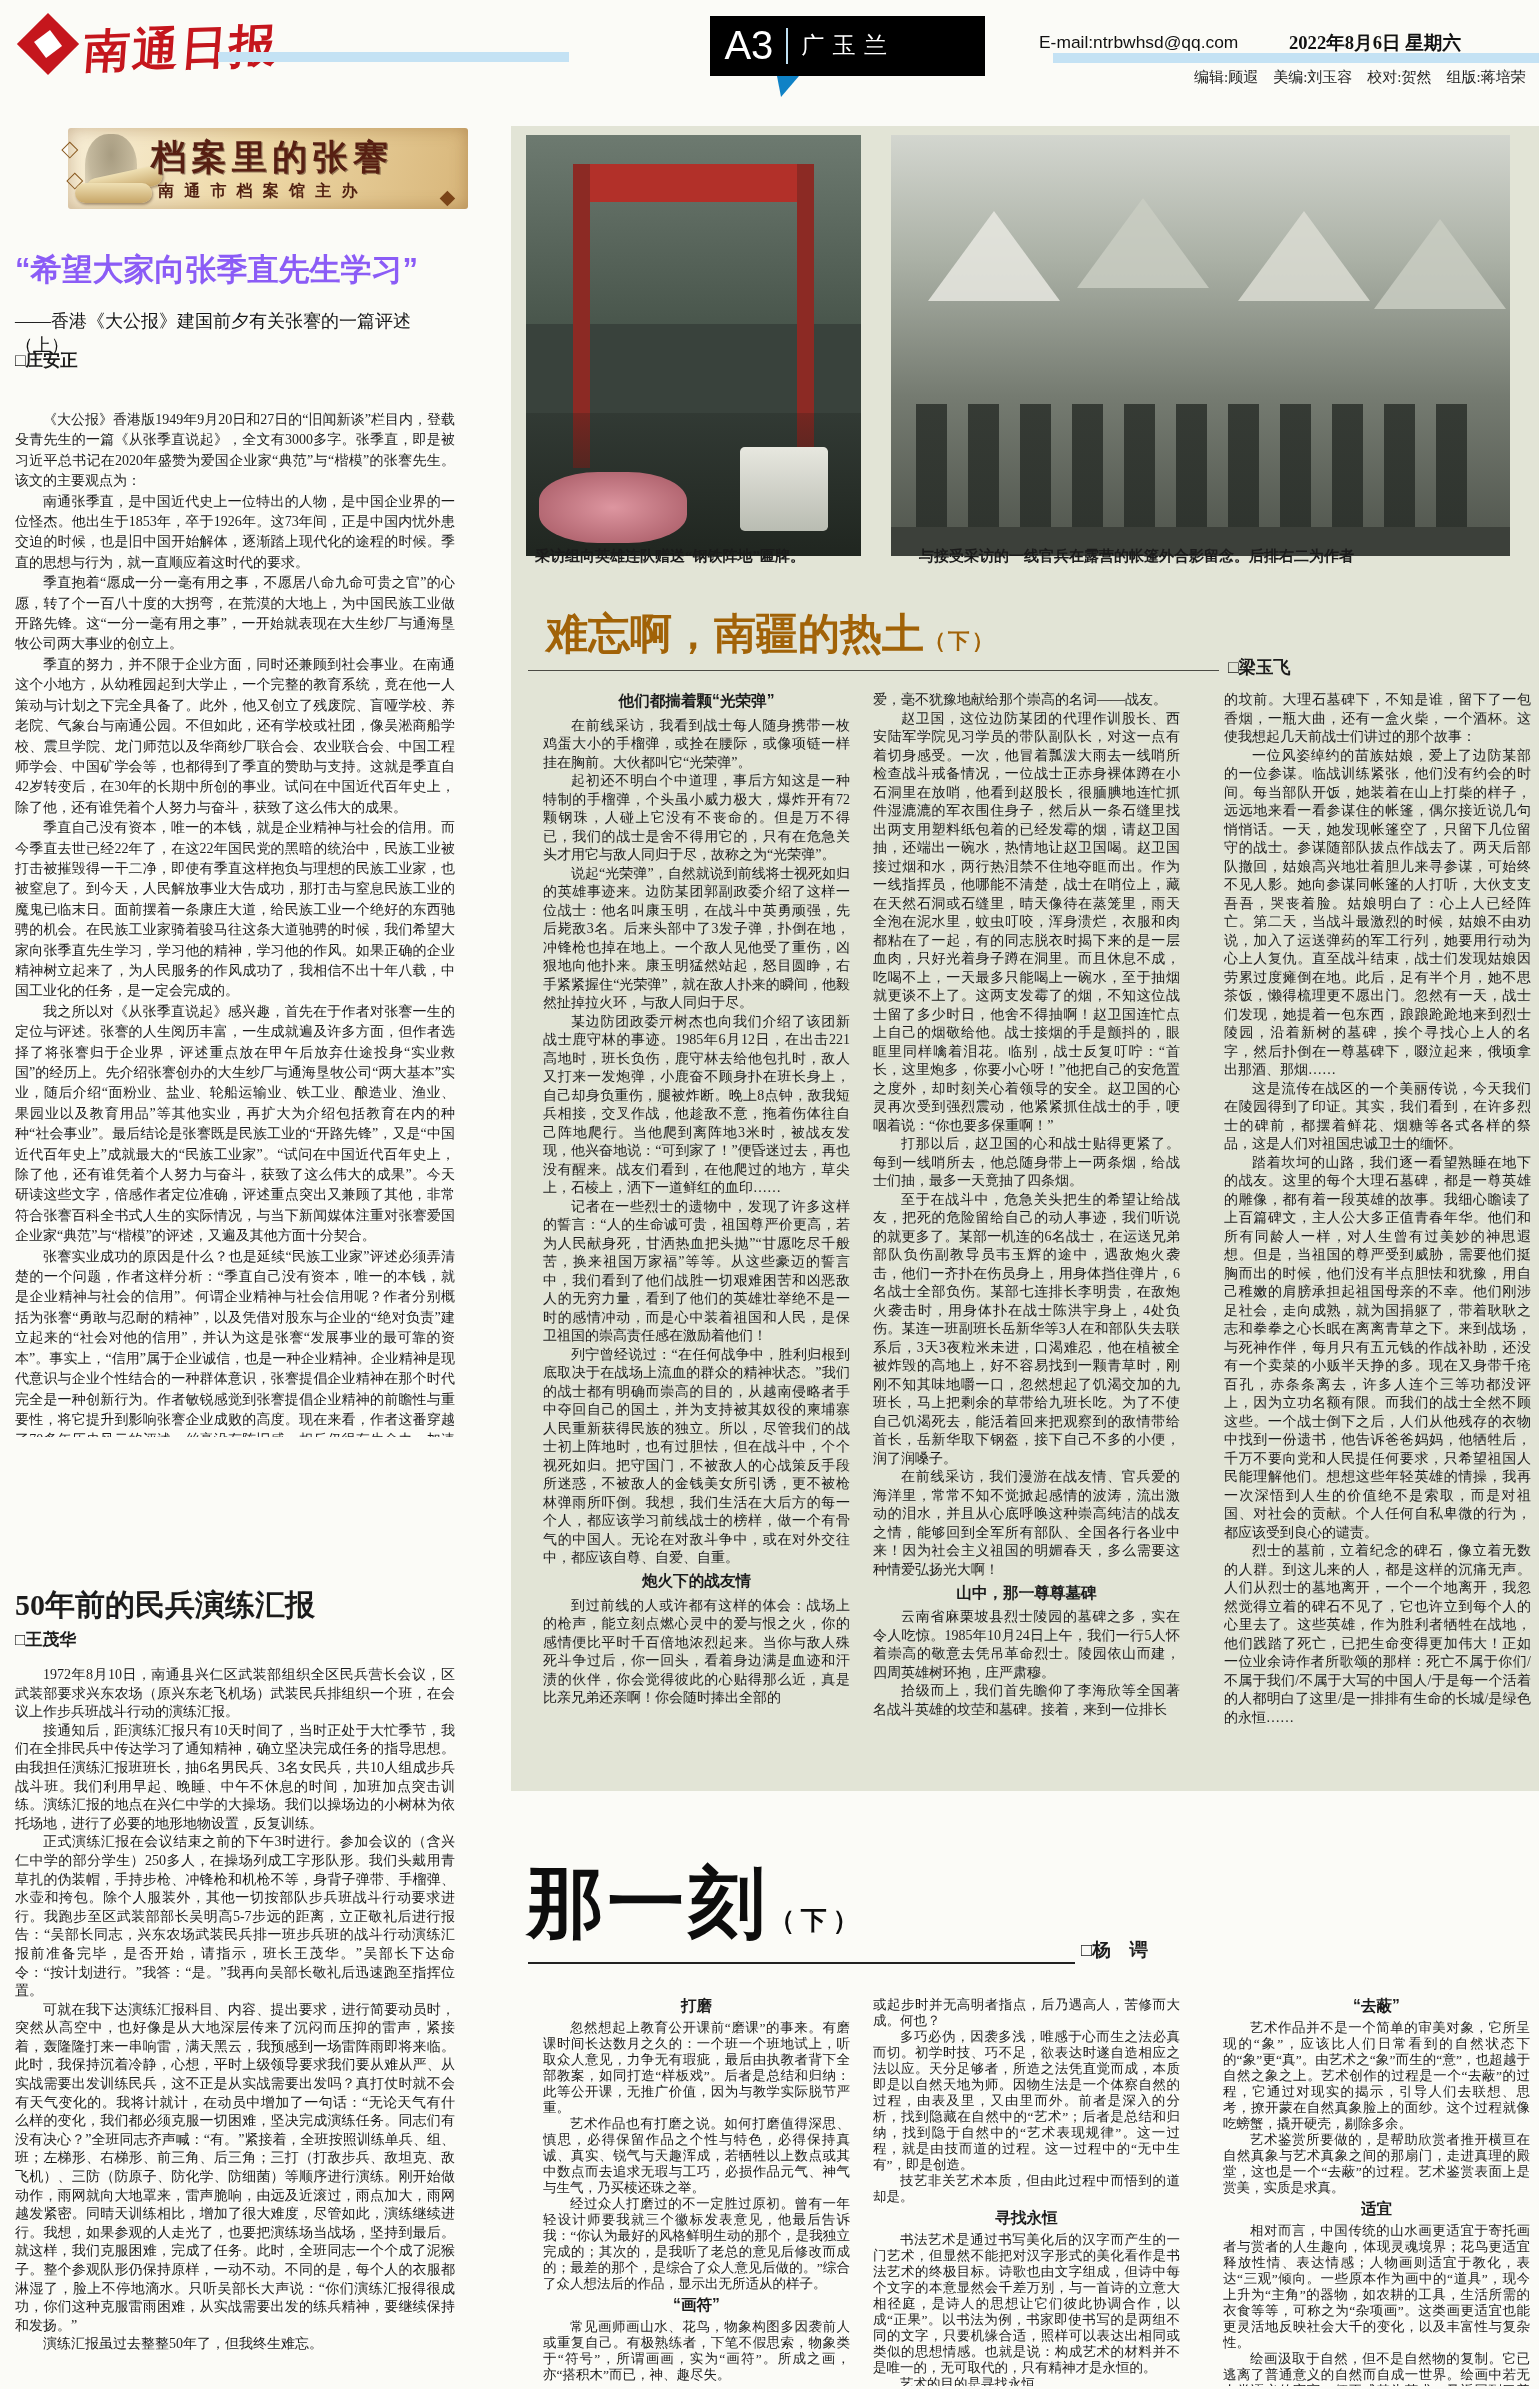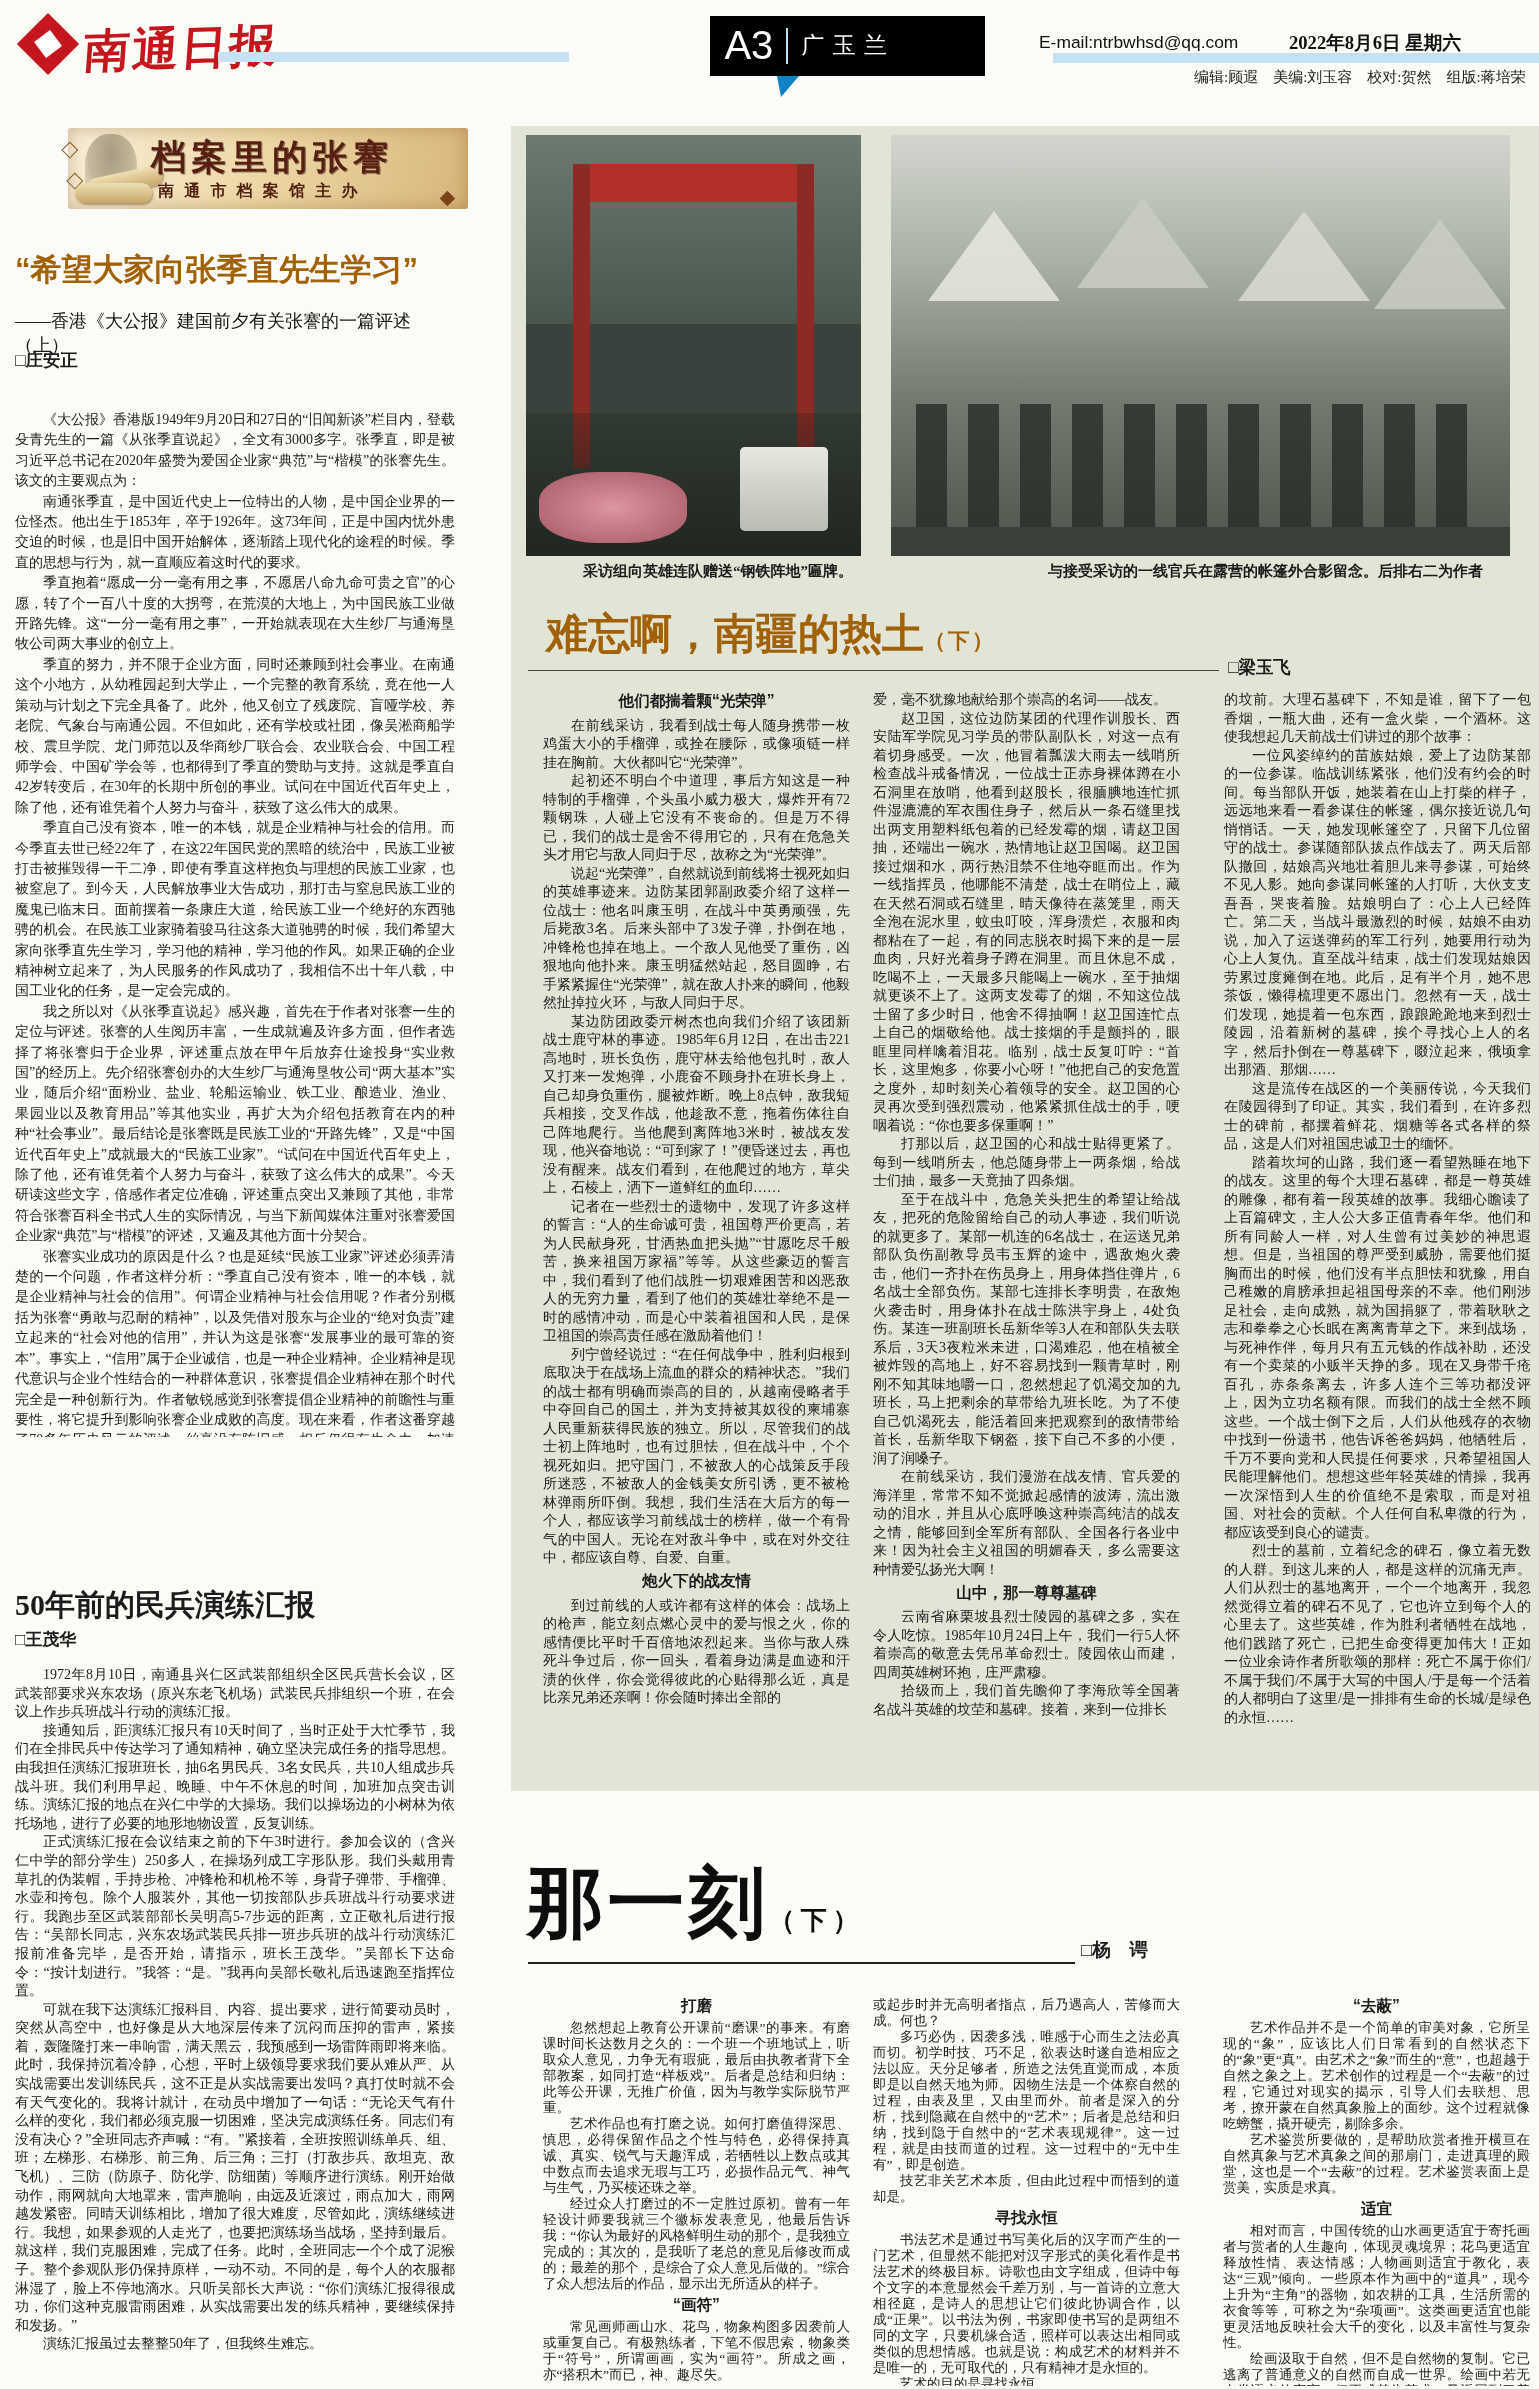--- a/index.html
+++ b/index.html
@@ -34,21 +34,21 @@
           letter-spacing:5.4px;text-shadow:1.2px 1.2px 0 rgba(40,12,6,.45);}
   .banner-sub{position:absolute;left:90px;top:53px;font-size:16px;color:#4f1f10;letter-spacing:10.2px;font-weight:bold;}
   .banner-scroll{position:absolute;left:7.2px;top:55px;width:77px;height:20.4px;border-radius:10.2px;
           background:linear-gradient(#efe0b4,#c7a668);box-shadow:1.2px 1.8px 2.4px rgba(60,30,5,.4);}
   .banner-scroll.s2{left:18px;top:44px;transform:rotate(-12deg);}
   .banner-dia{position:absolute;width:9.6px;height:9.6px;border:1.8px solid #8a5a20;transform:rotate(45deg);}
   .banner-dia.d1{left:-3.6px;top:15.6px;} .banner-dia.d2{left:1.2px;top:47px;}
   .banner-dia.d3{right:15.6px;bottom:4.8px;background:#7a4418;border:none;width:10.8px;height:10.8px;}
   
   .zj-headline{left:15px;top:249px;width:441px;font-family:"Liberation Sans",sans-serif;
-               font-size:31px;font-weight:900;letter-spacing:0;color:#a16207;white-space:nowrap;}
+               font-size:31px;font-weight:900;letter-spacing:0;color:#8b5cf6;white-space:nowrap;}
   .zj-subtitle{left:15px;top:309px;width:441px;font-size:18px;color:#151515;}
   .zj-byline{left:15px;top:348px;font-size:17.4px;font-weight:bold;font-family:"Liberation Sans",sans-serif;}
   .zj-body{left:15px;top:410px;width:440px;height:1027px;overflow:hidden;
            font-size:14px;line-height:20.4px;text-align:justify;}
   
   .mb-headline{left:15px;top:1585px;font-family:Liberation Serif, serif;font-size:30px;font-weight:900;}
   .mb-byline{left:15px;top:1628px;font-size:17px;font-weight:bold;font-family:"Liberation Sans",sans-serif;}
   .mb-body{left:15px;top:1666px;width:440px;height:714px;overflow:hidden;
            font-size:14px;line-height:18.6px;text-align:justify;}
   
@@ -65,21 +65,21 @@
   .p1-pink{position:absolute;left:4%;bottom:3%;width:44%;height:17%;border-radius:40%;
            background:radial-gradient(#dd96a0,#a55762);}
   .p1-white{position:absolute;right:10%;bottom:6%;width:26%;height:20%;border-radius:4.8px;
            background:linear-gradient(#e7e7df,#b9bcb2);}
   .tent{position:absolute;width:0;height:0;border-left:66px solid transparent;border-right:66px solid transparent;
         border-bottom:90px solid #e8e8e0;opacity:.85;}
   .tent.t2{border-bottom-color:#c9ccc2;} .tent.t3{border-bottom-color:#dadcd2;}
   .p2-figures{position:absolute;left:4%;bottom:6%;width:92%;height:30%;opacity:.8;
         background:repeating-linear-gradient(90deg,#262b26 0 31px,rgba(38,43,38,0) 31px 52px);}
   .p2-ground{position:absolute;left:0;bottom:0;width:100%;height:7%;background:#3c403a;}
-  .caption{position:absolute;top:436px;font-size:15px;font-weight:bold;color:#1b1b1b;text-align:right;}
+  .caption{position:absolute;top:421px;font-size:15px;font-weight:bold;color:#1b1b1b;text-align:left;}
   .caption.c1{left:24px;width:318px;}
   .caption.c2{left:408px;width:564px;}
   .nw-headline{position:absolute;left:35px;top:480px;font-family:"Liberation Sans",sans-serif;
                font-size:42px;font-weight:900;color:#a16207;}
   .hl-suffix{font-size:21.6px;font-weight:bold;letter-spacing:2.4px;}
   .nw-rule{position:absolute;left:17px;top:544px;width:691px;height:1.2px;background:#4a4a44;}
   .nw-byline{position:absolute;left:717px;top:529px;font-size:17.4px;font-weight:bold;}
   .col{position:absolute;width:307px;text-align:justify;overflow:hidden;}
   .nw-col{top:565px;height:1063px;font-size:14px;line-height:18.5px;}
   .nw-c1{left:32px;} .nw-c2{left:362px;} .nw-c3{left:713px;}

